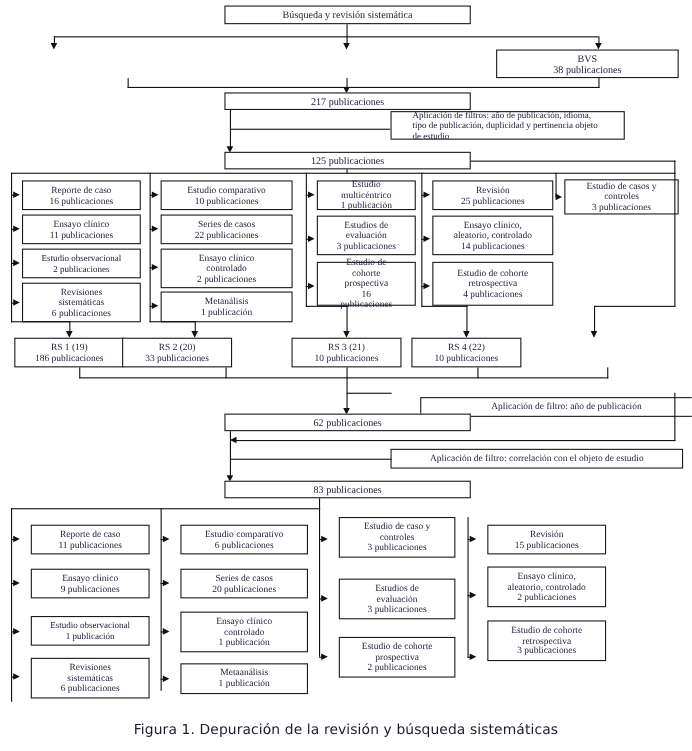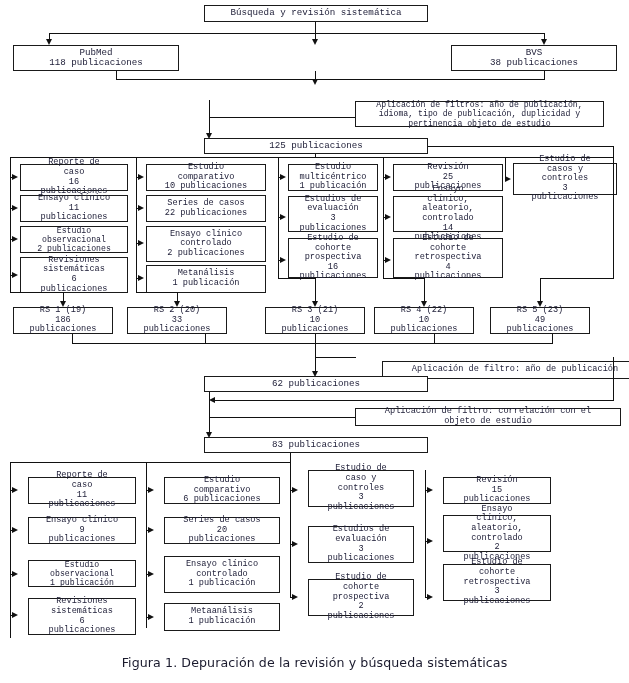--- a/index.html
+++ b/index.html
@@ -1,21 +1,21 @@
 <!DOCTYPE html>
 <html><head>
 <meta charset="utf-8">
 <style>
   html,body{margin:0;padding:0;background:#ffffff;}
   body{font-family:"Liberation Serif", serif;color:#1b1b2e;}
   #page{position:relative;width:629px;height:683px;overflow:hidden;background:#fff;}
 
   .box{position:absolute;box-sizing:border-box;border:1.2px solid #1a1a1a;background:#fff;
        display:flex;align-items:center;justify-content:center;text-align:center;
-       line-height:1.12;color:#22223b;padding:1px 16px;font-family:Liberation Mono, monospace;}
+       line-height:1.12;color:#22223b;padding:1px 16px;}
   .box span{display:block;}
   .t9{font-size:9.2px;}
   .t85{font-size:8.6px;}
   .t8{font-size:8.2px;}
 
   
   .ln{position:absolute;background:#111;}
   .hl{height:1.2px;}
   .vl{width:1.2px;}
 
@@ -39,44 +39,41 @@
 
   <div class="ln vl" style="left:315px;top:22px;height:12px;"></div>
   <div class="ln hl" style="left:49px;top:33px;width:495px;"></div>
   <div class="ln vl" style="left:49px;top:33px;height:7px;"></div>
   <div class="ar ar-d" style="left:45.5px;top:39px;"></div>
   <div class="ln vl" style="left:315px;top:33px;height:7px;"></div>
   <div class="ar ar-d" style="left:311.5px;top:39px;"></div>
   <div class="ln vl" style="left:544px;top:33px;height:7px;"></div>
   <div class="ar ar-d" style="left:540.5px;top:39px;"></div>
 
-  <div class="box t9" style="left:13px;top:45px;width:166px;height:26px;">
-    <span>
-      <span>PubMed</span>
-      <span>118 publicaciones</span>
-    </span>
-  </div>
   <div class="box t9" style="left:451px;top:45px;width:166px;height:26px;">
     <span>
       <span>BVS</span>
       <span>38 publicaciones</span>
     </span>
   </div>
 
   <div class="ln vl" style="left:116px;top:71px;width:1.2px;height:9px;"></div>
   <div class="ln hl" style="left:116px;top:79px;width:200px;"></div>
   <div class="ln vl" style="left:544px;top:71px;height:9px;"></div>
   <div class="ln hl" style="left:315px;top:79px;width:230px;"></div>
   <div class="ln vl" style="left:315px;top:71px;height:9px;"></div>
   <div class="ar ar-d" style="left:311.5px;top:79px;"></div>
 
+  <div class="box t9" style="left:204px;top:84px;width:224px;height:16px;">
+    <span>217 publicaciones</span>
+  </div>
 
   <div class="ln vl" style="left:209px;top:100px;height:34px;"></div>
   <div class="ln hl" style="left:209px;top:117px;width:146px;"></div>
-  <div class="box t8" style="left:355px;top:101px;width:249px;height:26px;text-align:center;">
+  <div class="box t8" style="left:355px;top:101px;width:213px;height:26px;text-align:left;">
     <span style="padding:0 3px;">Aplicación de filtros: año de publicación, idioma, tipo de publicación, duplicidad y pertinencia  objeto de estudio</span>
   </div>
   <div class="ar ar-d" style="left:205.5px;top:133px;"></div>
 
   <div class="box t9" style="left:204px;top:138px;width:224px;height:16px;">
     <span>125 publicaciones</span>
   </div>
 
   <div class="ln hl" style="left:428px;top:146px;width:186px;"></div>
   <div class="ln vl" style="left:613px;top:146px;height:12px;"></div>
@@ -243,42 +240,36 @@
   <div class="ln vl" style="left:613px;top:157px;height:122px;"></div>
   <div class="ln vl" style="left:540px;top:278px;height:24px;"></div>
   <div class="ar ar-d" style="left:536.5px;top:301px;"></div>
 
   <div class="box t85" style="left:13px;top:307px;width:100px;height:27px;">
     <span>
       <span>RS 1 (19)</span>
       <span>186 publicaciones</span>
     </span>
   </div>
-  <div class="box t85" style="left:127px;top:307px;width:100px;height:27px;">
+  <div class="box t85" style="left:111px;top:307px;width:100px;height:27px;">
     <span>
       <span>RS 2 (20)</span>
       <span>33 publicaciones</span>
     </span>
   </div>
   <div class="box t85" style="left:265px;top:307px;width:100px;height:27px;">
     <span>
       <span>RS 3 (21)</span>
       <span>10 publicaciones</span>
     </span>
   </div>
   <div class="box t85" style="left:374px;top:307px;width:100px;height:27px;">
     <span>
       <span>RS 4 (22)</span>
       <span>10 publicaciones</span>
-    </span>
-  </div>
-  <div class="box t85" style="left:490px;top:307px;width:100px;height:27px;">
-    <span>
-      <span>RS 5 (23)</span>
-      <span>49 publicaciones</span>
     </span>
   </div>
 
   <div class="ln vl" style="left:72px;top:334px;height:10px;"></div>
   <div class="ln vl" style="left:205px;top:334px;height:10px;"></div>
   <div class="ln vl" style="left:315px;top:334px;height:10px;"></div>
   <div class="ln vl" style="left:434px;top:334px;height:10px;"></div>
   <div class="ln vl" style="left:552px;top:334px;height:10px;"></div>
   <div class="ln hl" style="left:72px;top:343px;width:481px;"></div>
 

